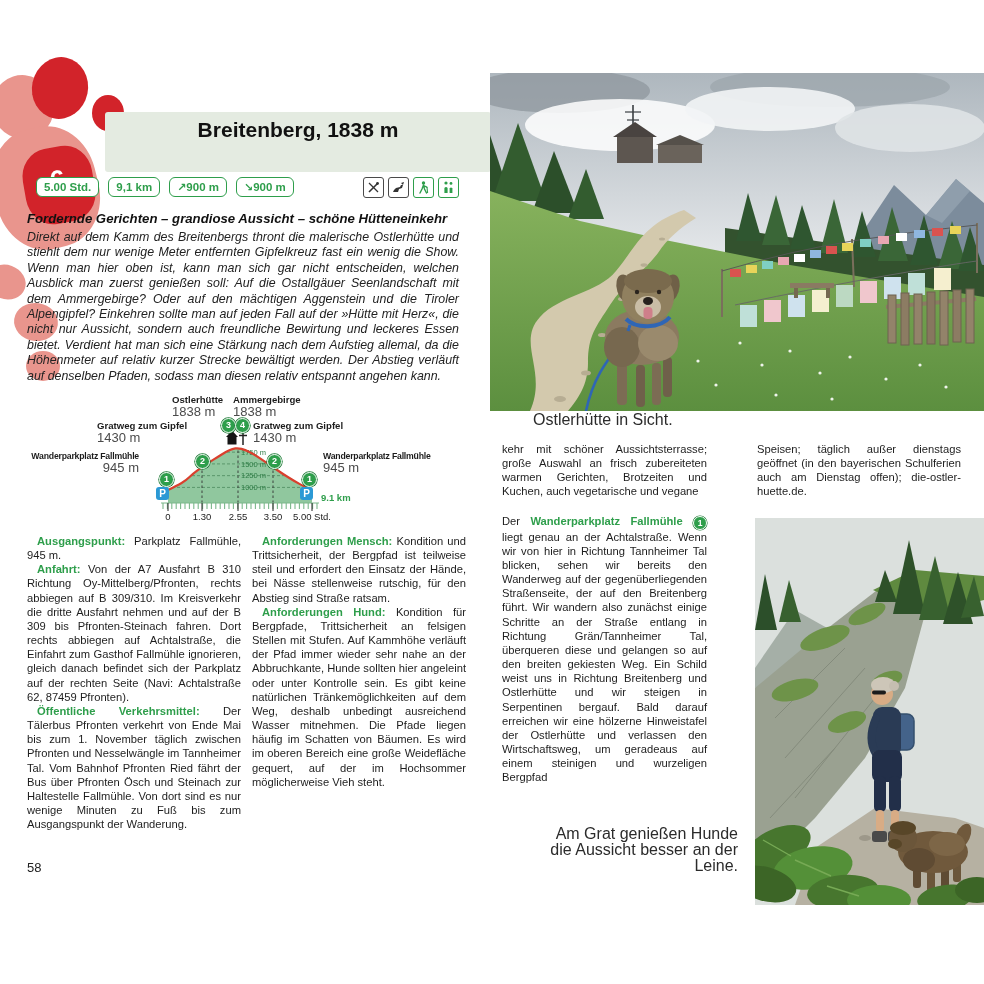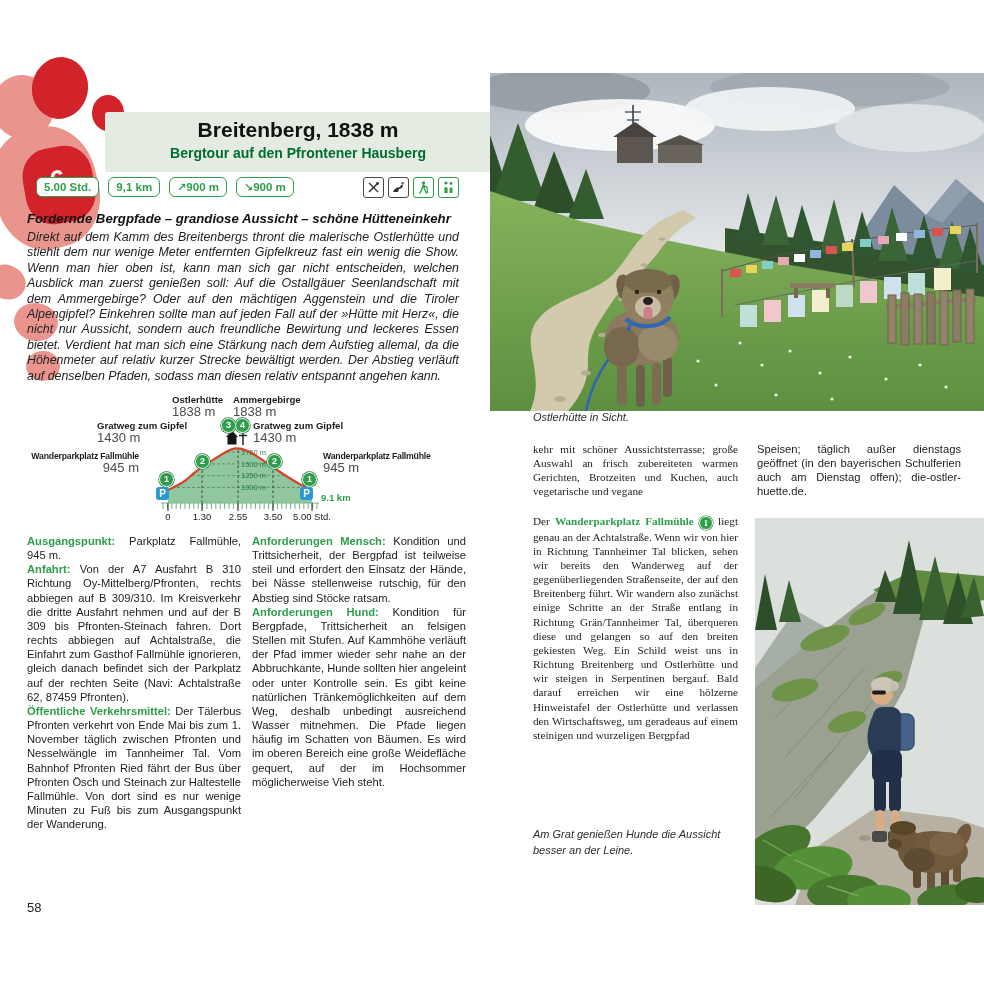--- a/index.html
+++ b/index.html
@@ -28,32 +28,32 @@
   .profile{left:27px;top:392px;width:445px;height:140px;}
   .plabel{position:absolute;}
   .plabel .nm{font-weight:bold;font-size:9.6px;color:#1c1c1c;line-height:12px;white-space:nowrap;}
   .plabel .el{font-size:13px;color:#4b4b4b;line-height:12px;}
   .plabel.small .nm{font-size:8.7px;letter-spacing:-0.2px;}
   .wbadge{position:absolute;width:13px;height:13px;border-radius:50%;background:#2e9e4b;border:1.3px solid #fff;box-shadow:0 0 0 0.7px #1d7a36;color:#fff;font-size:9px;font-weight:bold;text-align:center;line-height:13px;box-sizing:content-box;}
   .pmark{position:absolute;width:13px;height:13px;border-radius:3px;background:#2b99d5;color:#fff;font-weight:bold;font-size:10px;text-align:center;line-height:13px;}
   
   .col{position:absolute;font-size:11.2px;line-height:14.15px;text-align:justify;color:#1d1d1d;}
   .col p{margin:0;}
-  .lead{font-weight:bold;color:#2e9e4b;}
+  .lead{font-weight:bold;color:#2e9e4b;margin-left:10px;}
   .greenstrong{font-weight:bold;color:#2e9e4b;}
   .inbadge{display:inline-block;width:12px;height:12px;border-radius:50%;background:#2e9e4b;color:#fff;font-weight:bold;font-size:8.5px;text-align:center;line-height:12px;vertical-align:-1px;border:1px solid #fff;box-shadow:0 0 0 0.6px #1d7a36;}
   .colL{left:27px;top:534px;width:214px;}
   .colM{left:252px;top:534px;width:214px;}
-  .colA{left:533px;top:442px;width:205px;font-family:Liberation Serif, serif;}
+  .colA{left:502px;top:442px;width:205px;}
   .colB{left:757px;top:442px;width:204px;}
   .colA .p2{margin-top:15px;}
-  .caption{position:absolute;font-style:italic;font-size:11px;color:#2b2b2b;}
+  .caption{position:absolute;font-size:16px;color:#2b2b2b;}
   .cap-top{left:533px;top:411px;width:320px;}
-  .cap-bottom{left:533px;top:826px;width:205px;line-height:16px;}
-  .pageno{left:27px;top:900px;font-size:13px;color:#222;}
+  .cap-bottom{left:533px;top:826px;width:205px;text-align:right;line-height:16px;}
+  .pageno{left:27px;top:860px;font-size:13px;color:#222;}
   
   .photo1{left:490px;top:73px;width:494px;height:338px;overflow:hidden;}
   .photo2{left:755px;top:518px;width:229px;height:387px;overflow:hidden;}
   svg{display:block;}
 </style>
 </head>
 <body>
 
 <div class="abs paw">
   <div class="blob" style="left:0;top:20px;width:62px;height:64px;background:#e9958d;transform:rotate(-18deg);"></div>
@@ -62,21 +62,20 @@
   <div class="blob" style="left:2px;top:72px;width:104px;height:122px;background:#e9958d;border-radius:44%;transform:rotate(-14deg);"></div>
   <div class="blob" style="left:32px;top:92px;width:70px;height:76px;background:#d2232a;border-radius:38%;transform:rotate(-10deg);"></div>
   <div class="paw-num" style="left:58px;top:110px;">6</div>
   <div class="blob" style="left:-6px;top:210px;width:40px;height:34px;background:#e9958d;transform:rotate(20deg);"></div>
   <div class="blob" style="left:22px;top:248px;width:44px;height:38px;background:#e9958d;transform:rotate(8deg);"></div>
   <div class="blob" style="left:34px;top:296px;width:34px;height:30px;background:#e9958d;"></div>
 </div>
 
 <div class="abs band">
   <div class="title">Breitenberg, 1838 m</div>
-  <div class="subtitle">Bergtour auf den Pfrontener Hausberg</div>
 </div>
 
 <div class="abs chips">
   <div class="chip"><span>5.00 Std.</span></div>
   <div class="chip"><span>9,1 km</span></div>
   <div class="chip"><span class="arr">↗</span><span>900 m</span></div>
   <div class="chip"><span class="arr">↘</span><span>900 m</span></div>
 </div>
 
 <div class="abs ficons">
@@ -103,21 +102,21 @@
   <div class="fic green">
     <svg width="15" height="15" viewBox="0 0 15 15">
         <circle cx="5" cy="3" r="1.6" fill="#2e9e4b"></circle>
         <path d="M3.4,13 L3.4,8 Q5,6 6.6,8 L6.6,13" fill="#2e9e4b"></path>
         <circle cx="10" cy="3.4" r="1.4" fill="#2e9e4b"></circle>
         <path d="M8.6,13 L8.6,8.4 Q10,6.6 11.4,8.4 L11.4,13" fill="#2e9e4b"></path>
       </svg>
   </div>
 </div>
 
-<div class="abs intro-h">Fordernde Bergpfade – grandiose Aussicht – schöne Hütteneinkehr</div>
+<div class="abs intro-h">Fordernde Gerichten – grandiose Aussicht – schöne Hütteneinkehr</div>
 <div class="abs intro-b">Direkt auf dem Kamm des Breitenbergs thront die malerische Ostlerhütte und stiehlt dem nur wenige Meter entfernten Gipfelkreuz fast ein wenig die Show. Wenn man hier oben ist, kann man sich gar nicht entscheiden, welchen Ausblick man zuerst genießen soll: Auf die Ostallgäuer Seenlandschaft mit dem Ammergebirge? Oder auf den mächtigen Aggenstein und die Tiroler Alpengipfel? Einkehren sollte man auf jeden Fall auf der »Hütte mit Herz«, die nicht nur Aussicht, sondern auch freundliche Bewirtung und leckeres Essen bietet. Verdient hat man sich eine Stärkung nach dem Aufstieg allemal, da die Höhenmeter auf relativ kurzer Strecke bewältigt werden. Der Abstieg verläuft auf denselben Pfaden, sodass man diesen relativ entspannt angehen kann.</div>
 
 <div class="abs profile">
   <svg id="profile-svg" width="445" height="140" viewBox="0 0 445 140">
       <defs>
         <clipPath id="areaclip">
           <path d="M141,98 Q150.06666666666666,93.53191489361703 154.6,90.9451287793953 Q159.13333333333333,88.35834266517357 162.53333333333333,85.06606942889138 Q165.93333333333334,81.77379619260918 170.46666666666667,78.48152295632698 Q175,75.18924972004478 178.81167501941133,72.60246360582306 Q182.62335003882262,70.01567749160134 186.43502505823392,67.66405375139978 Q190.24670007764524,65.31243001119822 194.69365426695845,62.49048152295633 Q199.14060845627162,59.66853303471444 202.31700430578104,58.25755879059351 Q205.49340015529046,56.84658454647256 208.24670007764524,56.423292273236285 Q211,56 214.49961815404757,56.8936170212766 Q217.99923630809513,57.787234042553195 222.77231071350644,60.13885778275476 Q227.54538511891775,62.49048152295633 232.31845952432906,65.78275475923851 Q237.09153392974034,69.07502799552071 241.54576696487015,72.13213885778275 Q246,75.18924972004478 250.45757264078168,78.24636058230683 Q254.91514528156338,81.30347144456887 261.6006685523271,85.5363941769317 Q268.28619182309075,89.76931690929452 273.30033427616354,92.35610302351624 Q278.3144767292363,94.94288913773796 281.65723836461814,96.47144456886898 L285,98 L285,111 L141,111 Z"></path>
         </clipPath>
       </defs>
       <path d="M141,98 Q150.06666666666666,93.53191489361703 154.6,90.9451287793953 Q159.13333333333333,88.35834266517357 162.53333333333333,85.06606942889138 Q165.93333333333334,81.77379619260918 170.46666666666667,78.48152295632698 Q175,75.18924972004478 178.81167501941133,72.60246360582306 Q182.62335003882262,70.01567749160134 186.43502505823392,67.66405375139978 Q190.24670007764524,65.31243001119822 194.69365426695845,62.49048152295633 Q199.14060845627162,59.66853303471444 202.31700430578104,58.25755879059351 Q205.49340015529046,56.84658454647256 208.24670007764524,56.423292273236285 Q211,56 214.49961815404757,56.8936170212766 Q217.99923630809513,57.787234042553195 222.77231071350644,60.13885778275476 Q227.54538511891775,62.49048152295633 232.31845952432906,65.78275475923851 Q237.09153392974034,69.07502799552071 241.54576696487015,72.13213885778275 Q246,75.18924972004478 250.45757264078168,78.24636058230683 Q254.91514528156338,81.30347144456887 261.6006685523271,85.5363941769317 Q268.28619182309075,89.76931690929452 273.30033427616354,92.35610302351624 Q278.3144767292363,94.94288913773796 281.65723836461814,96.47144456886898 L285,98 L285,111 L141,111 Z" fill="#90c79e"></path>
@@ -222,21 +221,21 @@
   <div class="pmark" style="left:273px;top:95px;">P</div>
 </div>
 
 <div class="col colL">
   <p><span class="lead">Ausgangspunkt:</span><span> Parkplatz Fallmühle, 945 m.</span></p>
   <p><span class="lead">Anfahrt:</span><span> Von der A7 Ausfahrt B 310 Richtung Oy-Mittelberg/Pfronten, rechts abbiegen auf B 309/310. Im Kreisverkehr die dritte Ausfahrt nehmen und auf der B 309 bis Pfronten-Steinach fahren. Dort rechts abbiegen auf Achtalstraße, die Einfahrt zum Gasthof Fallmühle ignorieren, gleich danach befindet sich der Parkplatz auf der rechten Seite (Navi: Achtalstraße 62, 87459 Pfronten).</span></p>
   <p><span class="lead">Öffentliche Verkehrsmittel:</span><span> Der Tälerbus Pfronten verkehrt von Ende Mai bis zum 1. November täglich zwischen Pfronten und Nesselwängle im Tannheimer Tal. Vom Bahnhof Pfronten Ried fährt der Bus über Pfronten Ösch und Steinach zur Haltestelle Fallmühle. Von dort sind es nur wenige Minuten zu Fuß bis zum Ausgangspunkt der Wanderung.</span></p>
 </div>
 
 <div class="col colM">
-  <p><span class="lead">Anforderungen Mensch:</span><span> Kondition und Trittsicherheit, der Bergpfad ist teilweise steil und erfordert den Einsatz der Hände, bei Nässe stellenweise rutschig, für den Abstieg sind Stöcke ratsam.</span></p>
+  <p><span class="lead">Anforderungen Mensch:</span><span> Kondition und Trittsicherheit, der Bergpfad ist teilweise steil und erfordert den Einsatz der Hände, bei Nässe stellenweise rutschig, für den Abstieg sind Straße ratsam.</span></p>
   <p><span class="lead">Anforderungen Hund:</span><span> Kondition für Bergpfade, Trittsicherheit an felsigen Stellen mit Stufen. Auf Kammhöhe verläuft der Pfad immer wieder sehr nahe an der Abbruchkante, Hunde sollten hier angeleint oder unter Kontrolle sein. Es gibt keine natürlichen Tränkemöglichkeiten auf dem Weg, deshalb unbedingt ausreichend Wasser mitnehmen. Die Pfade liegen häufig im Schatten von Bäumen. Es wird im oberen Bereich eine große Weidefläche gequert, auf der im Hochsommer möglicherweise Vieh steht.</span></p>
 </div>
 
 <div class="col colA">
   <p>kehr mit schöner Aussichtsterrasse; große Auswahl an frisch zubereiteten warmen Gerichten, Brotzeiten und Kuchen, auch vegetarische und vegane</p>
   <p class="p2"><span>Der </span><span class="greenstrong">Wanderparkplatz Fallmühle</span> <span class="inbadge">1</span><span> liegt genau an der Achtalstraße. Wenn wir von hier in Richtung Tannheimer Tal blicken, sehen wir bereits den Wanderweg auf der gegenüberliegenden Straßenseite, der auf den Breitenberg führt. Wir wandern also zunächst einige Schritte an der Straße entlang in Richtung Grän/Tannheimer Tal, überqueren diese und gelangen so auf den breiten gekiesten Weg. Ein Schild weist uns in Richtung Breitenberg und Ostlerhütte und wir steigen in Serpentinen bergauf. Bald darauf erreichen wir eine hölzerne Hinweistafel der Ostlerhütte und verlassen den Wirtschaftsweg, um geradeaus auf einem steinigen und wurzeligen Bergpfad</span></p>
 </div>
 
 <div class="col colB">
   <p>Speisen; täglich außer dienstags geöffnet (in den bayerischen Schulferien auch am Dienstag offen); die-ostler-huette.de.</p>

